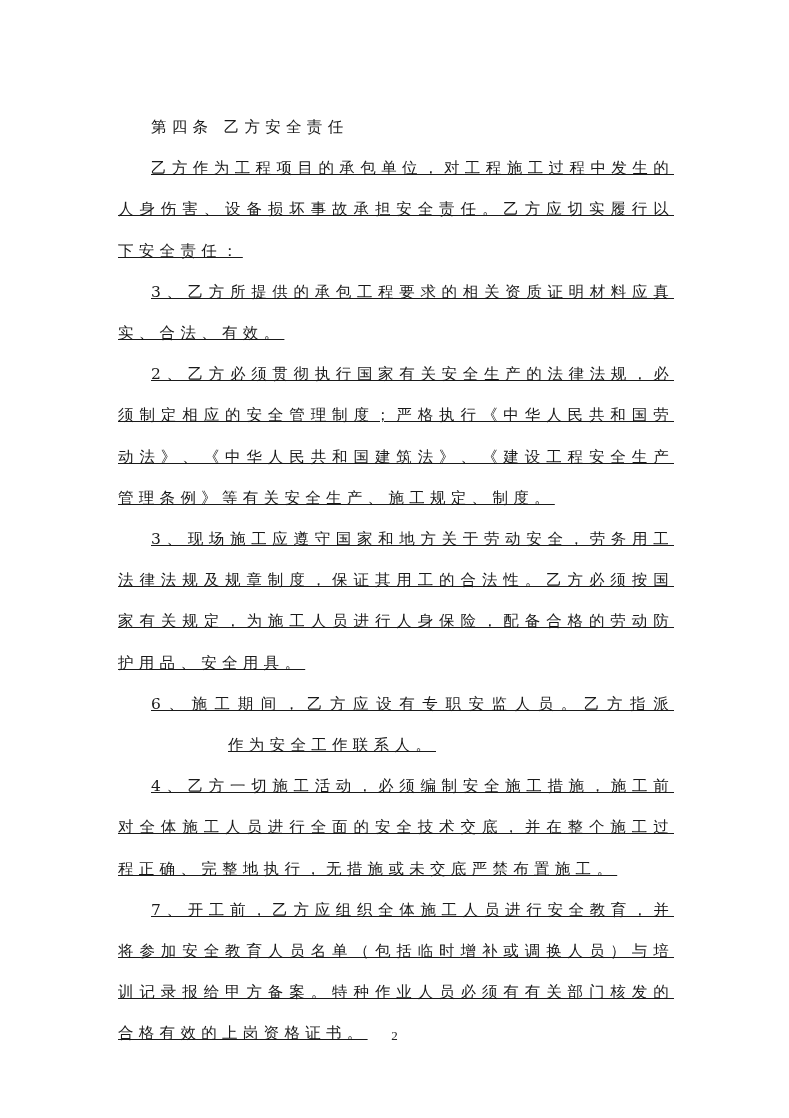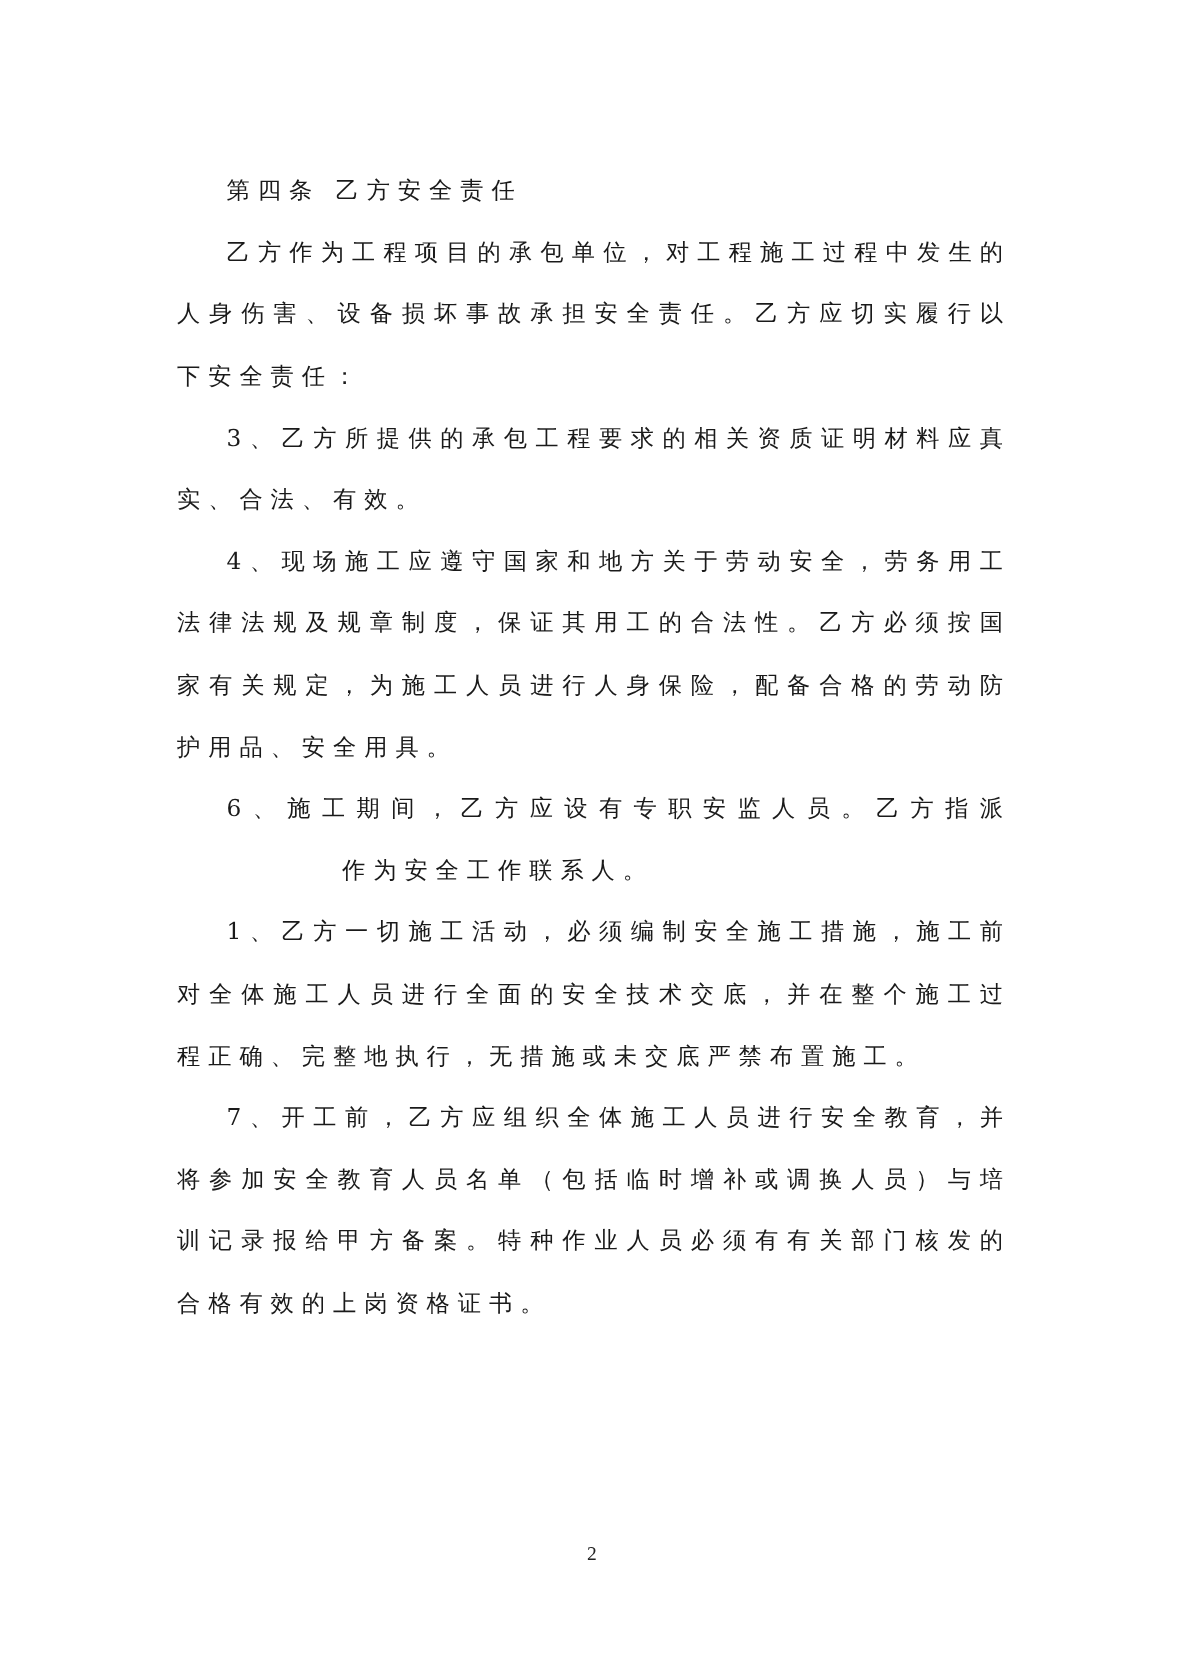--- a/index.html
+++ b/index.html
@@ -8,35 +8,36 @@
       position: absolute; left: 0; top: 0; width: 789px; height: 1043px; background: #fff;
     }
     .content {
       position: absolute; left: 118px; top: 107px; width: 556px;
       font-family: "DejaVu Serif", "Liberation Serif", serif;
       font-size: 15.5px; color: #1a1a1a;
       line-height: 41.2px;
       letter-spacing: 5.3px;
     }
     .content p { margin: 0; text-align: justify; text-align-last: left; }
-    .indent { text-indent: 33px; }
+    .indent { text-indent: 33px; text-decoration: underline; }
     .title { text-indent: 33px; }
     .blank { display: inline-block; width: 110px; }
     .page-num {
       position: absolute; left: 0; width: 789px; top: 1028px; text-align: center;
       font-family: "Liberation Serif", "DejaVu Serif", serif; font-size: 13px; color: #222;
     }
   </style>
 </head>
 <body>
 
 <div class="page">
   <div class="content">
     <p class="title">第四条 乙方安全责任</p>
     <p class="indent">乙方作为工程项目的承包单位，对工程施工过程中发生的人身伤害、设备损坏事故承担安全责任。乙方应切实履行以下安全责任：</p>
     <p class="indent">3、乙方所提供的承包工程要求的相关资质证明材料应真实、合法、有效。</p>
-    <p class="indent">4、现场施工应遵守国家和地方关于劳动安全，劳务用工法律法规及规章制度，保证其用工的合法性。乙方必须按国家有关规定，为施工人员进行人身保险，配备合格的劳动防护用品、安全用具。</p>
+    <p class="indent">2、乙方必须贯彻执行国家有关安全生产的法律法规，必须制定相应的安全管理制度；严格执行《中华人民共和国劳动法》、《中华人民共和国建筑法》、《建设工程安全生产管理条例》等有关安全生产、施工规定、制度。</p>
+    <p class="indent">3、现场施工应遵守国家和地方关于劳动安全，劳务用工法律法规及规章制度，保证其用工的合法性。乙方必须按国家有关规定，为施工人员进行人身保险，配备合格的劳动防护用品、安全用具。</p>
     <p class="indent"><span>6、施工期间，乙方应设有专职安监人员。乙方指派</span><span class="blank"></span><span>作为安全工作联系人。</span></p>
-    <p class="indent">1、乙方一切施工活动，必须编制安全施工措施，施工前对全体施工人员进行全面的安全技术交底，并在整个施工过程正确、完整地执行，无措施或未交底严禁布置施工。</p>
+    <p class="indent">4、乙方一切施工活动，必须编制安全施工措施，施工前对全体施工人员进行全面的安全技术交底，并在整个施工过程正确、完整地执行，无措施或未交底严禁布置施工。</p>
     <p class="indent">7、开工前，乙方应组织全体施工人员进行安全教育，并将参加安全教育人员名单（包括临时增补或调换人员）与培训记录报给甲方备案。特种作业人员必须有有关部门核发的合格有效的上岗资格证书。</p>
   </div>
   <div class="page-num">2</div>
 </div>
 
 </body></html>

